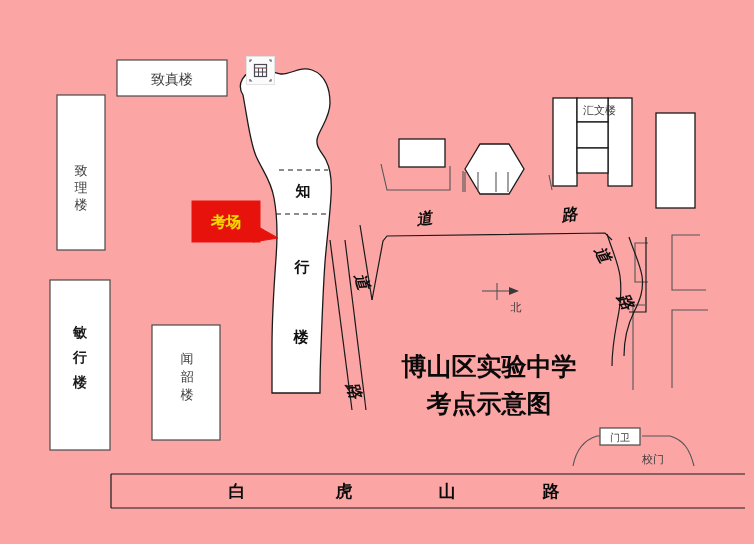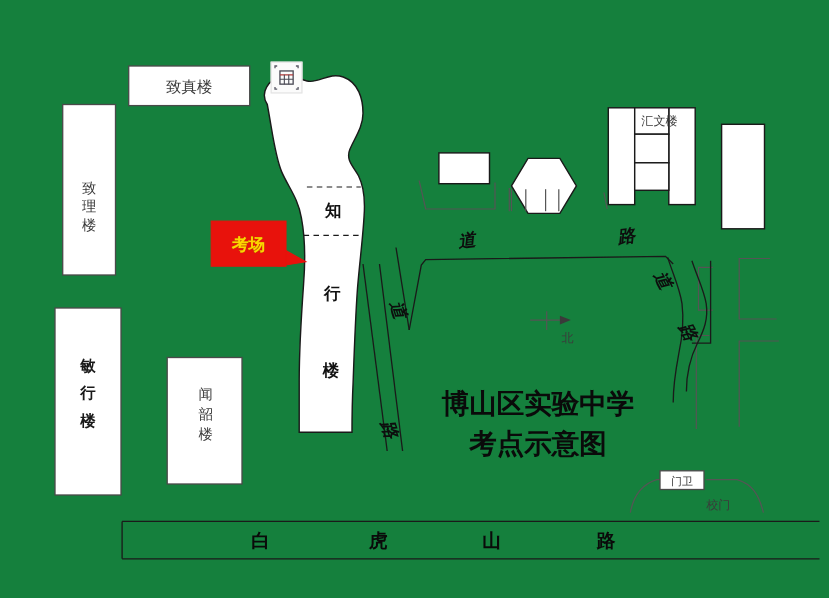--- a/index.html
+++ b/index.html
@@ -7,21 +7,21 @@
     padding: 0;
     background: #ffffff;
   }
   body {
     font-family: "DejaVu Sans", "Liberation Sans", sans-serif;
   }
   #map-root {
     position: relative;
     width: 754px;
     height: 544px;
-    background: #15803d;
+    background: #fca5a5;
     overflow: hidden;
   }
   #map-svg {
     position: absolute;
     left: 0;
     top: 0;
     width: 754px;
     height: 544px;
   }
   .bldg-stroke { stroke: #4a4a4a; stroke-width: 1.2; fill: #ffffff; }

